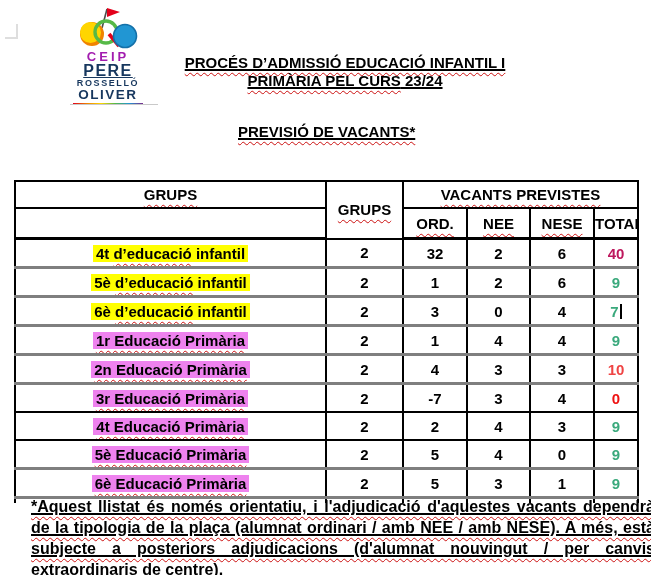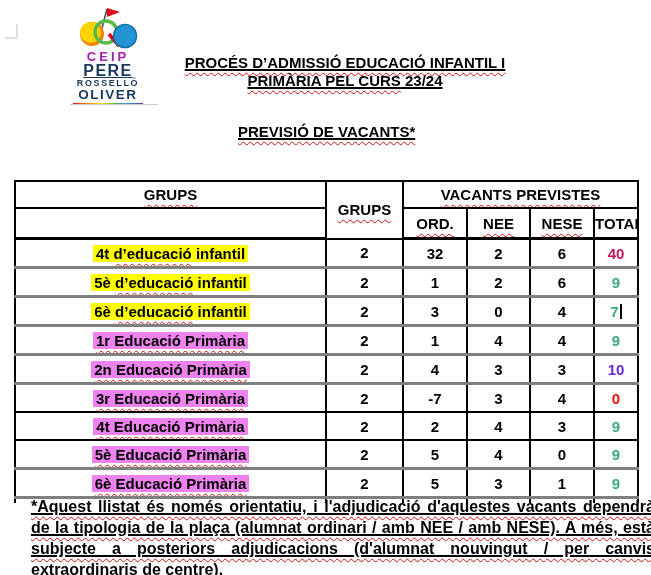--- a/index.html
+++ b/index.html
@@ -147,21 +147,21 @@
           <td class="c-num">4</td>
           <td class="c-num">4</td>
           <td class="c-total" style="color: rgb(58, 169, 124);">9</td>
         </tr>
         <tr class="row sep-g">
           <td class="c-label"><span class="hl" style="background: rgb(238, 130, 238);"><span class="sq">2n Educació Primària</span></span></td>
           <td class="c-grups">2</td>
           <td class="c-num">4</td>
           <td class="c-num">3</td>
           <td class="c-num">3</td>
-          <td class="c-total" style="color: #6d28d9; border-radius: 13px;">10</td>
+          <td class="c-total" style="color: #ef4444; border-radius: 13px;">10</td>
         </tr>
         <tr class="row sep-k">
           <td class="c-label"><span class="hl" style="background: rgb(238, 130, 238);"><span class="sq">3r Educació Primària</span></span></td>
           <td class="c-grups">2</td>
           <td class="c-num">-7</td>
           <td class="c-num">3</td>
           <td class="c-num">4</td>
           <td class="c-total" style="color: rgb(238, 17, 17);">0</td>
         </tr>
         <tr class="row sep-k">

